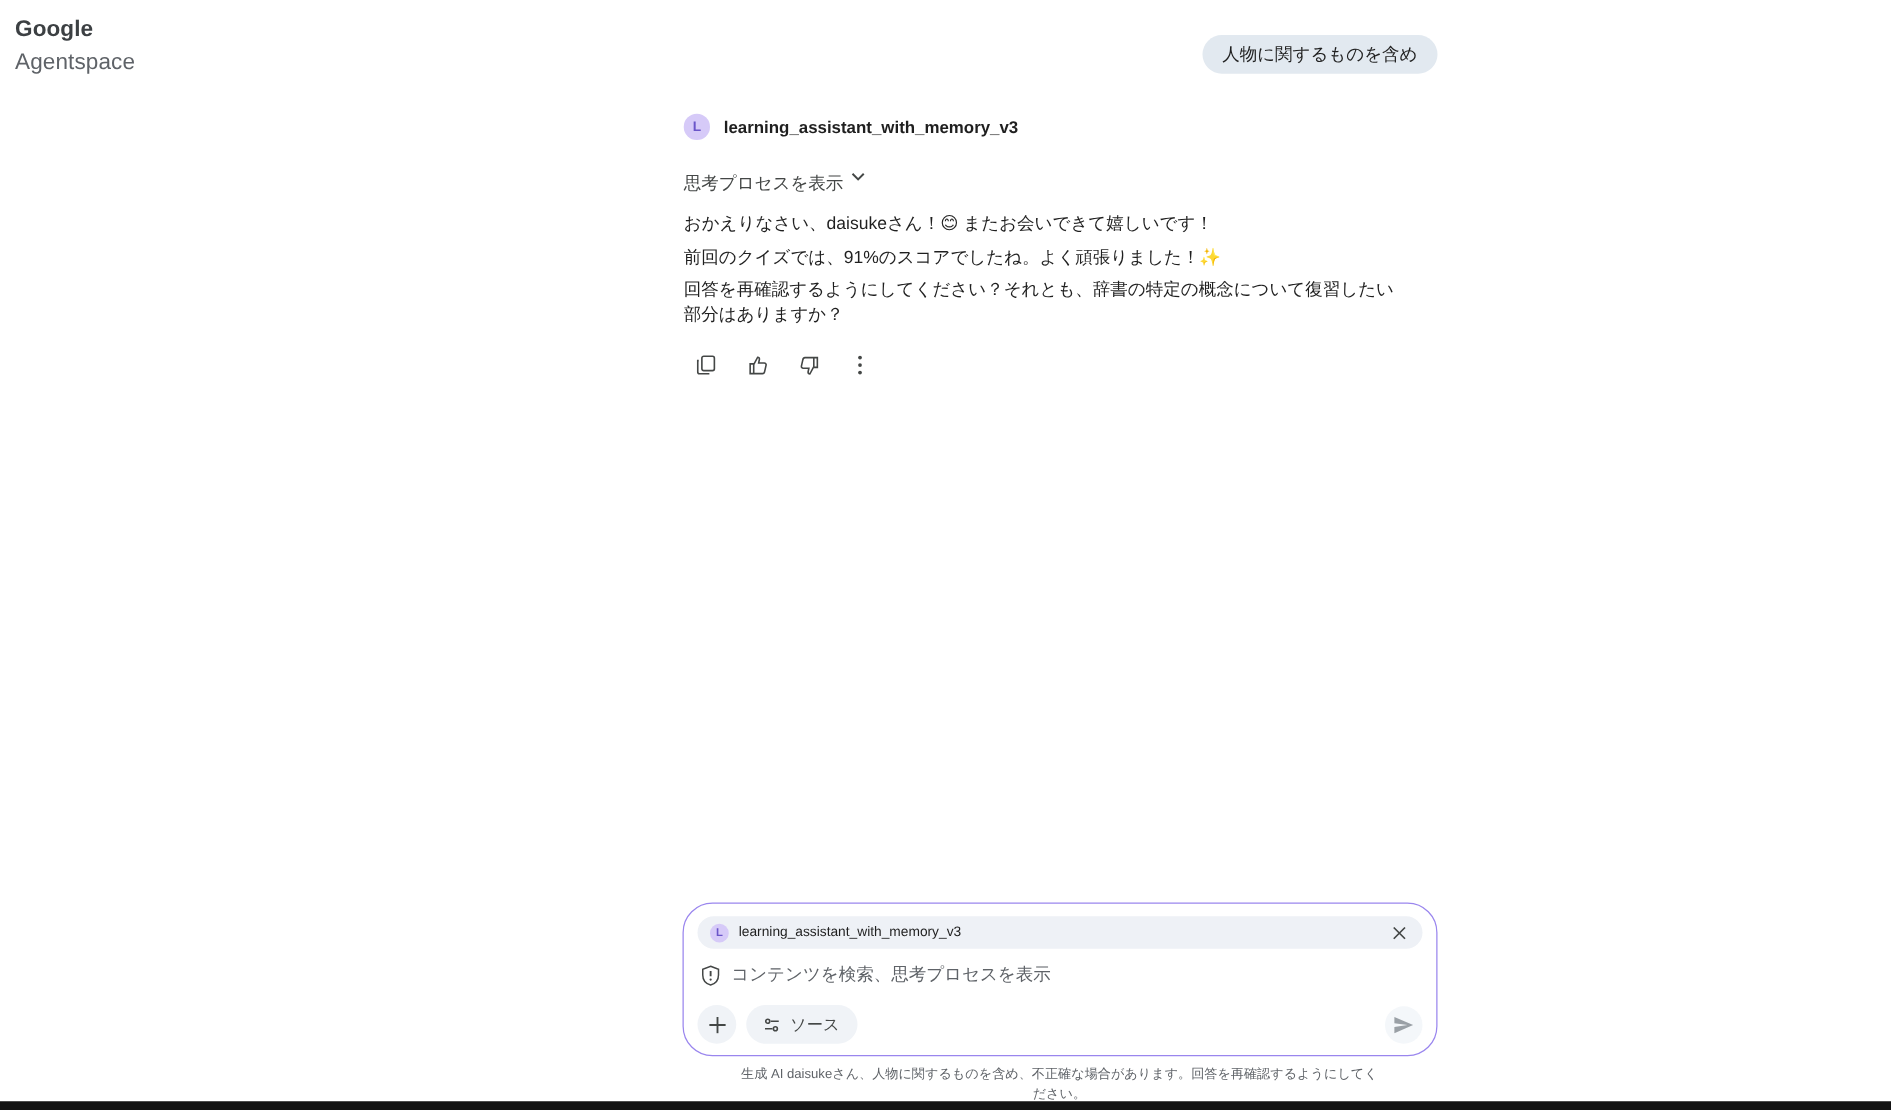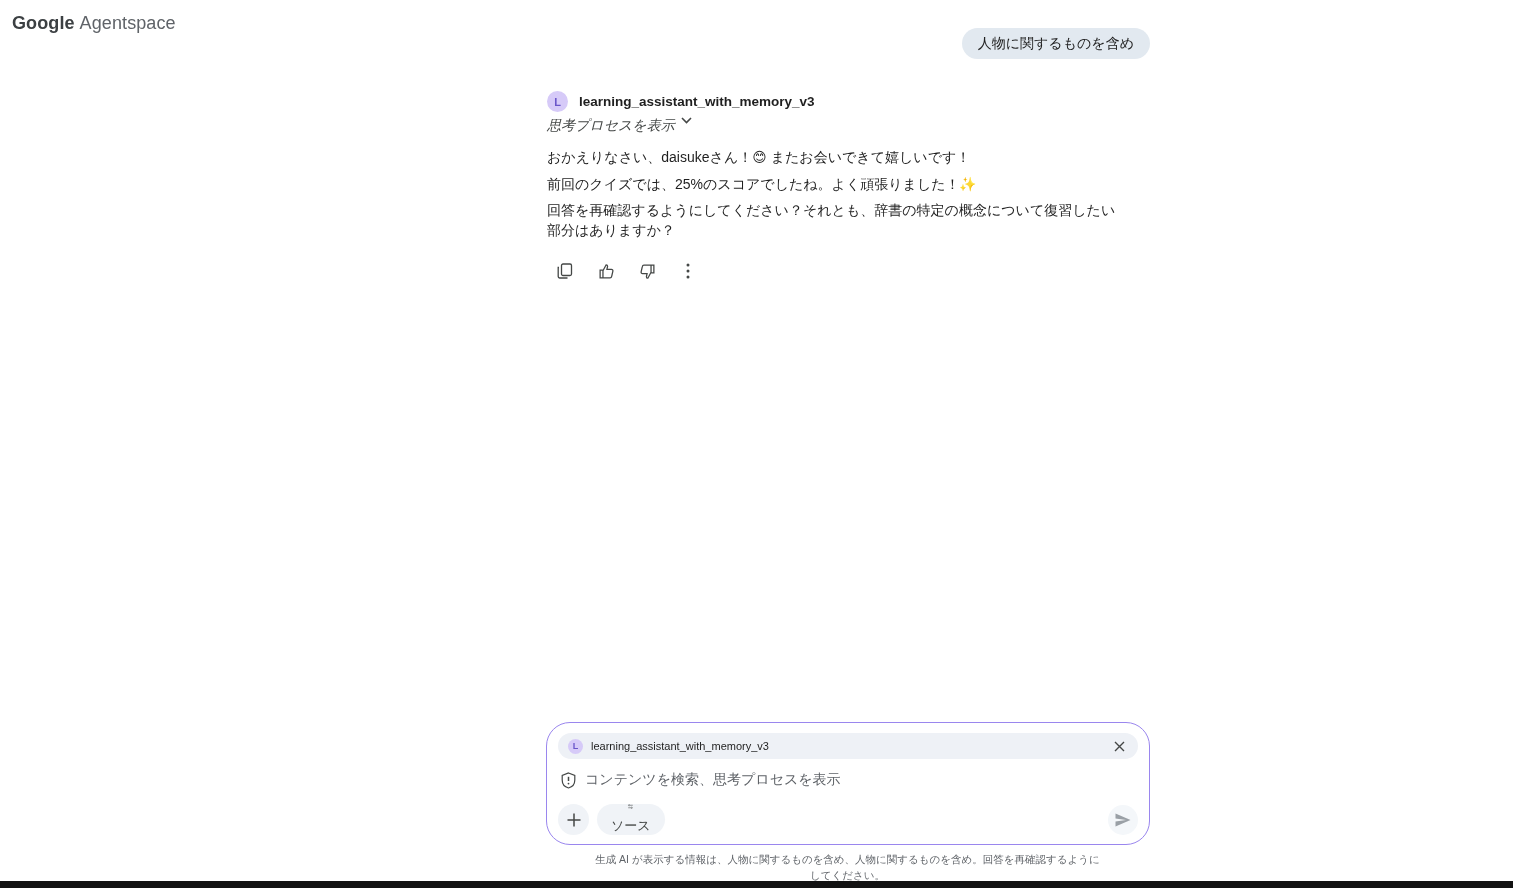--- a/index.html
+++ b/index.html
@@ -4,38 +4,38 @@
 <style>
   * { margin:0; padding:0; box-sizing:border-box; }
   html,body { width:1513px; height:888px; overflow:hidden; }
   body {
     font-family:"Liberation Sans","DejaVu Sans",sans-serif;
     background:#ffffff; color:#1f1f1f; position:relative;
   }
   .app { position:absolute; inset:0; background:#fff; }
 
   
-  .logo { position:absolute; left:12px; top:13px; font-size:18px; letter-spacing:0.1px; display:flex; gap:5px; align-items:baseline; }
+  .logo { position:absolute; left:12px; top:13px; font-size:18px; letter-spacing:0.1px; display:flex; gap:5px; align-items:baseline;flex-direction:column; }
   .logo .g { color:#3c4043; font-weight:700; }
   .logo .p { color:#5f6368; font-weight:400; }
 
   
   .chat-col { position:absolute; left:547px; top:28px; width:603px; display:flex; flex-direction:column; }
   .user-row { display:flex; justify-content:flex-end; }
   .user-bubble {
     background:#e2e9f0; color:#1f1f1f; font-size:14px; line-height:19px;
     padding:6px 16px; border-radius:16px; max-width:480px;
   }
   .agent-header { display:flex; align-items:center; gap:11px; margin-top:32px; }
   .avatar {
     width:21px; height:21px; border-radius:50%; background:#d6caf8; color:#6a55c9;
     font-size:11px; font-weight:700; display:flex; align-items:center; justify-content:center; flex:none;
   }
   .agent-name { font-size:13.5px; font-weight:700; color:#1f1f1f; }
-  .thought-toggle { margin-top:5px; display:flex; align-items:flex-start; gap:6px; font-size:14px; color:#444746; cursor:pointer; width:max-content;font-style:italic; }
+  .thought-toggle { margin-top:26px; display:flex; align-items:flex-start; gap:6px; font-size:14px; color:#444746; cursor:pointer; width:max-content; }
   .thought-toggle svg { stroke:#444746; }
   .msg-body { margin-top:13px; }
   .msg-body p { font-size:14px; line-height:19.5px; color:#1f1f1f; margin-bottom:7px; max-width:570px; }
   .actions { display:flex; align-items:center; gap:15px; margin-top:11px; margin-left:5px; }
   .icon-btn {
     width:26px; height:26px; border:none; background:transparent; border-radius:50%;
     display:flex; align-items:center; justify-content:center; cursor:pointer; color:#444746; padding:0;
   }
   .icon-btn svg { display:block; }
 
@@ -56,21 +56,20 @@
   .prompt-row svg { color:#444746; flex:none; }
   .composer-tools { position:absolute; left:11px; right:11px; bottom:9px; display:flex; align-items:center; }
   .round-btn {
     width:31px; height:31px; border-radius:50%; background:#f0f3f7; border:none; cursor:pointer;
     display:flex; align-items:center; justify-content:center; color:#444746;
   }
   .sources-chip {
     margin-left:8px; height:31px; border-radius:16px; background:#f0f3f7; border:none; cursor:pointer;
     display:flex; align-items:center; gap:8px; padding:0 14px; font-size:13px; color:#444746;
     font-family:"Liberation Sans","DejaVu Sans",sans-serif;
-    flex-direction:column;
   }
   .send-btn {
     margin-left:auto; width:30px; height:30px; border-radius:50%; background:#f4f7fa; border:none;
     display:flex; align-items:center; justify-content:center; cursor:default; color:#9aa0a6;
   }
 
   
   .disclaimer {
     position:absolute; left:591px; top:852px; width:513px; text-align:center;
     font-size:10.5px; line-height:15.5px; color:#5f6368;
@@ -100,21 +99,21 @@
 
     <div class="thought-toggle">
       <span>思考プロセスを表示</span>
       <svg width="11" height="7" viewBox="0 0 11 7" fill="none" stroke-width="1.6">
           <path d="M1 1 L5.5 5.5 L10 1"></path>
         </svg>
     </div>
 
     <div class="msg-body">
       <p>おかえりなさい、daisukeさん！😊 またお会いできて嬉しいです！</p>
-      <p>前回のクイズでは、25%のスコアでしたね。よく頑張りました！✨</p>
+      <p>前回のクイズでは、91%のスコアでしたね。よく頑張りました！✨</p>
       <p>回答を再確認するようにしてください？それとも、辞書の特定の概念について復習したい部分はありますか？</p>
     </div>
 
     <div class="actions">
       <button class="icon-btn" title="">
         <svg width="16" height="16" viewBox="0 0 16 16" fill="none" stroke="currentColor" stroke-width="1.3">
             <rect x="4.5" y="1" width="10" height="11.5" rx="1.5"></rect>
             <path d="M2 4.5 L1.2 4.5 L1.2 13.6 C1.2 14.4 1.8 15 2.6 15 L10.5 15"></path>
           </svg>
       </button>
@@ -175,17 +174,17 @@
         <span>ソース</span>
       </button>
       <button class="send-btn">
         <svg width="16" height="14" viewBox="0 0 16 14" fill="currentColor">
             <path d="M0.5 13.5 L15.5 7 L0.5 0.5 L0.5 5.5 L11 7 L0.5 8.5 Z"></path>
           </svg>
       </button>
     </div>
   </div>
 
-  <div class="disclaimer">生成 AI が表示する情報は、人物に関するものを含め、人物に関するものを含め。回答を再確認するようにしてください。</div>
+  <div class="disclaimer">生成 AI daisukeさん、人物に関するものを含め、不正確な場合があります。回答を再確認するようにしてください。</div>
 
   <div class="bottom-bar"></div>
 
 </div>
 
 </body></html>

